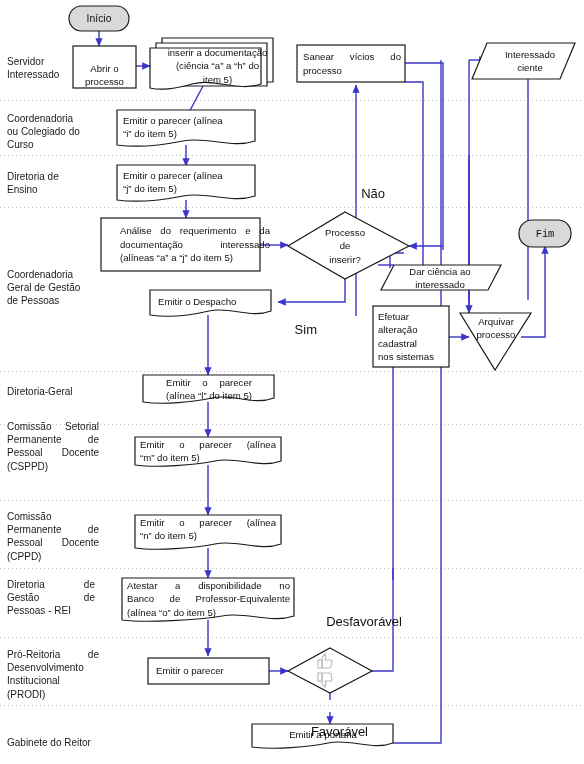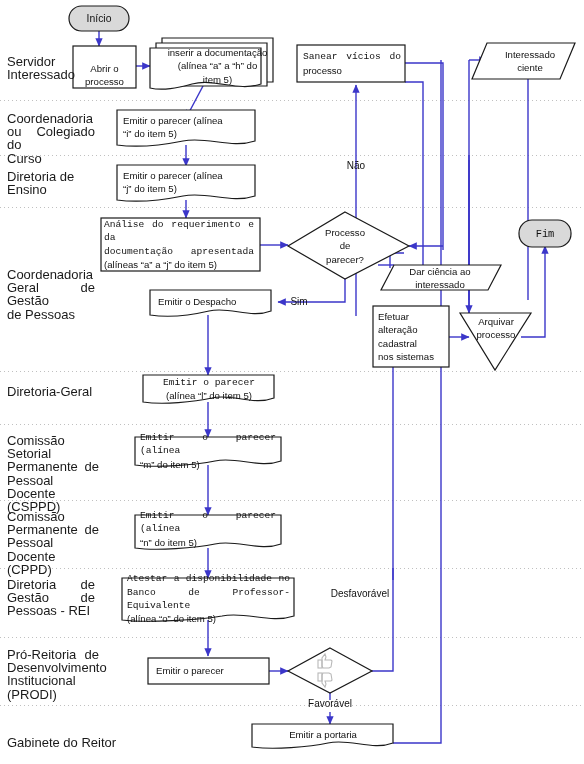--- a/index.html
+++ b/index.html
@@ -15,21 +15,21 @@
     background:#fff;
   }
   #svg-layer{
     position:absolute;
     left:0; top:0;
     width:584px; height:764px;
   }
   
   .lane-label{
     position:absolute;
-    font-size:13px;
+    font-size:10px;
     line-height:13.2px;
     color:#1a1a1a;
     text-align:justify;
     text-justify:inter-word;
   }
   .lane-label span{display:block;}
   .lane-label.just span:not(:last-child){
     text-align-last:justify;
   }
   
@@ -43,29 +43,29 @@
     align-items:center;
     justify-content:center;
     pointer-events:none;
   }
   .node-text.left{text-align:justify;justify-content:flex-start;}
   .node-text.left > div{width:100%;}
   .node-text.just > div > span{display:block;}
   .node-text.just > div > span.j{
     text-align:justify;
     text-align-last:justify;
-    font-family:Liberation Mono, monospace;
   }
   .edge-label{
     position:absolute;
-    font-size:10px;
+    font-size:13px;
     line-height:12px;
     color:#111;
-    text-align:center;
+    text-align:right;
     white-space:nowrap;
+    margin-top:28px;
   }
   .term-text{
     position:absolute;
     font-size:10.4px;
     color:#111;
     text-align:left;
     display:flex;align-items:center;justify-content:center;
   }
 </style>
 </head>
@@ -252,21 +252,21 @@
   <div class="lane-label" style="left:7px; top:268px; width:88px;">
     <span>Coordenadoria</span>
     <span>Geral de Gestão</span>
     <span>de Pessoas</span>
   </div>
 
   <div class="lane-label" style="left:7px; top:385px; width:90px;">
     <span>Diretoria-Geral</span>
   </div>
 
-  <div class="lane-label just" style="left:7px; top:434px; width:92px;">
+  <div class="lane-label just" style="left:7px; top:420px; width:92px;">
     <span>Comissão Setorial</span>
     <span>Permanente de</span>
     <span>Pessoal Docente</span>
     <span>(CSPPD)</span>
   </div>
 
   <div class="lane-label just" style="left:7px; top:510px; width:92px;">
     <span>Comissão</span>
     <span>Permanente de</span>
     <span>Pessoal Docente</span>
@@ -295,21 +295,21 @@
   <div class="node-text" style="left:73px; top:46px; width:63px; height:58px;">
     <div>
       <span>Abrir o</span><br>
       <span>processo</span>
     </div>
   </div>
 
   <div class="node-text" style="left:152px; top:48px; width:107px; height:36px;padding-left:12px;">
     <div>
       <span>inserir a documentação</span><br>
-      <span>(alínea “a” a “h” do</span><br>
+      <span>(ciência “a” a “h” do</span><br>
       <span>item 5)</span>
     </div>
   </div>
 
   <div class="node-text left just" style="left:303px; top:45px; width:98px; height:37px;">
     <div>
       <span class="j">Sanear vícios do</span>
       <span>processo</span>
     </div>
   </div>
@@ -328,33 +328,33 @@
     </div>
   </div>
 
   <div class="node-text left" style="left:123px; top:166px; width:130px; height:32px;">
     <div>
       <span>Emitir o parecer (alínea</span><br>
       <span>“j” do item 5)</span>
     </div>
   </div>
 
-  <div class="node-text left just" style="left:104px; top:220px; width:150px; height:49px;">
+  <div class="node-text left just" style="left:120px; top:220px; width:150px; height:49px;">
     <div>
       <span class="j">Análise do requerimento e da</span>
-      <span class="j">documentação apresentada</span>
+      <span class="j">documentação interessado</span>
       <span>(alíneas “a” a “j” do item 5)</span>
     </div>
   </div>
 
   <div class="node-text" style="left:310px; top:216px; width:70px; height:60px;">
     <div>
       <span>Processo</span><br>
       <span>de</span><br>
-      <span>parecer?</span>
+      <span>inserir?</span>
     </div>
   </div>
 
   <div class="node-text left" style="left:158px; top:291px; width:110px; height:22px;">Emitir o Despacho</div>
 
   <div class="node-text" style="left:389px; top:265px; width:102px; height:26px;">
     <div>
       <span>Dar ciência ao</span><br>
       <span>interessado</span>
     </div>

